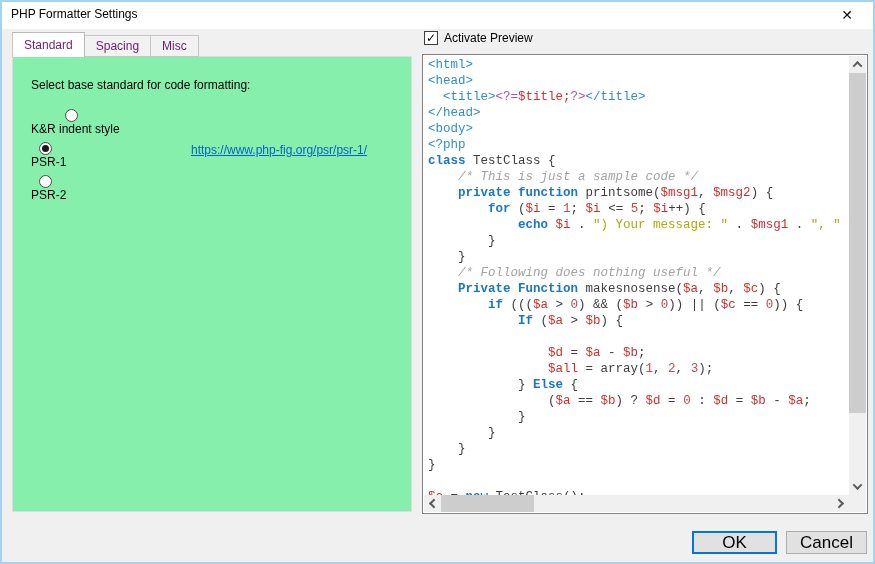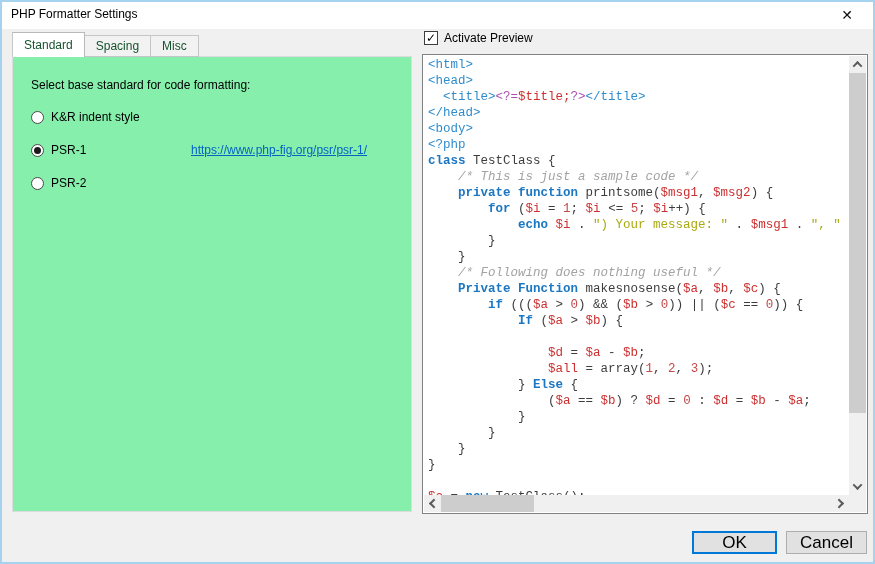--- a/index.html
+++ b/index.html
@@ -10,27 +10,27 @@
     overflow:hidden;
   }
   .win-border{position:absolute;inset:0;border:2px solid var(--win-border);pointer-events:none;z-index:50;}
   
   .titlebar{position:absolute;left:0;top:0;width:875px;height:29px;background:#ffffff;}
   .title-text{position:absolute;left:11px;top:7px;font-size:12px;color:#000;}
   .close-btn{position:absolute;top:1px;right:8px;width:40px;height:27px;display:flex;align-items:center;justify-content:center;cursor:default;}
   .close-btn span{font-size:14px;line-height:14px;color:#111;}
   
   .tabs{position:absolute;left:12px;top:32px;height:25px;display:flex;align-items:flex-end;z-index:3;}
-  .tab{height:22px;padding:3px 11px 0 11px;background:#f2f2f2;border:1px solid #c6c6c6;border-left:none;color:#14532d;cursor:default;text-align:right;}
+  .tab{height:22px;padding:3px 11px 0 11px;background:#f2f2f2;border:1px solid #c6c6c6;border-left:none;color:#701a75;cursor:default;text-align:right;}
   .tab:first-child{border-left:1px solid #c6c6c6;}
   .tab--active{height:25px;background:#ffffff;border:1px solid #b9b9b9;border-bottom:none;padding-top:5px;position:relative;z-index:4;}
   
   .tab-page{position:absolute;left:12px;top:56px;width:400px;height:456px;background:#86efac;border:1px solid #dcdcdc;z-index:2;}
   .page-heading{position:absolute;left:18px;top:21px;color:#000;}
-  .opt-row{position:absolute;left:18px;height:16px;display:flex;align-items:center;}
+  .opt-row{position:absolute;left:18px;height:16px;display:flex;align-items:center;flex-direction:column;}
   .radio{width:13px;height:13px;border:1px solid #4a4a4a;border-radius:50%;background:#fff;margin-right:7px;position:relative;flex:0 0 13px;}
   .radio--selected::after{content:"";position:absolute;left:2px;top:2px;width:7px;height:7px;border-radius:50%;background:#1a1a1a;}
   .opt-label{color:#000;}
   .opt-link{position:absolute;top:0;height:16px;display:flex;align-items:center;}
   .opt-link a{color:var(--link);text-decoration:underline;}
   
   .preview-check{position:absolute;left:424px;top:30px;height:16px;display:flex;align-items:center;}
   .checkbox{width:14px;height:14px;border:1px solid #3c3c3c;background:#fff;margin-right:6px;display:flex;align-items:center;justify-content:center;}
   .checkbox span{font-size:12px;line-height:12px;color:#000;font-weight:bold;}
   .code-box{position:absolute;left:422px;top:54px;width:446px;height:460px;background:#ffffff;border:1px solid #828282;}

